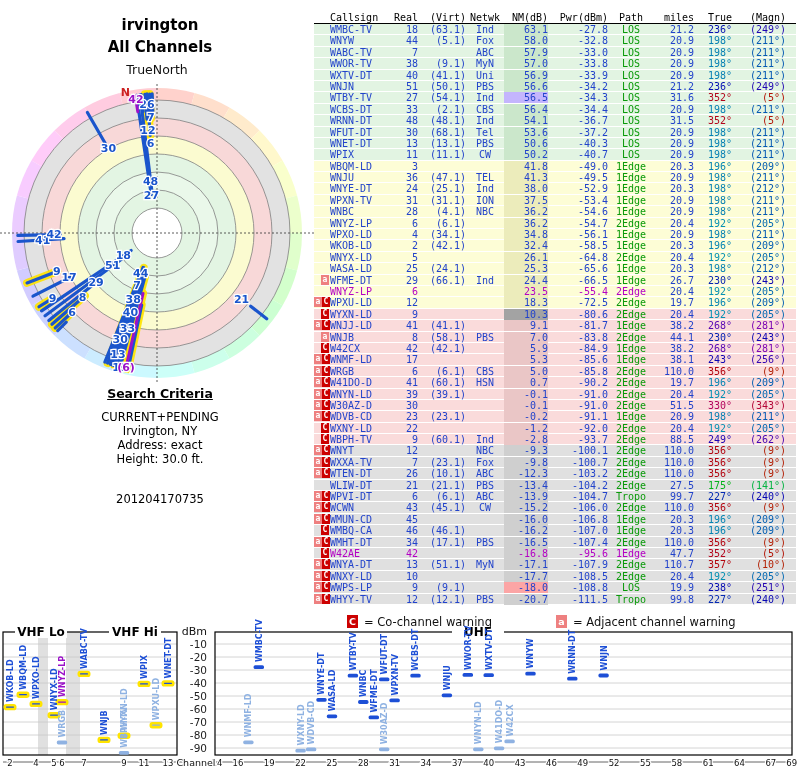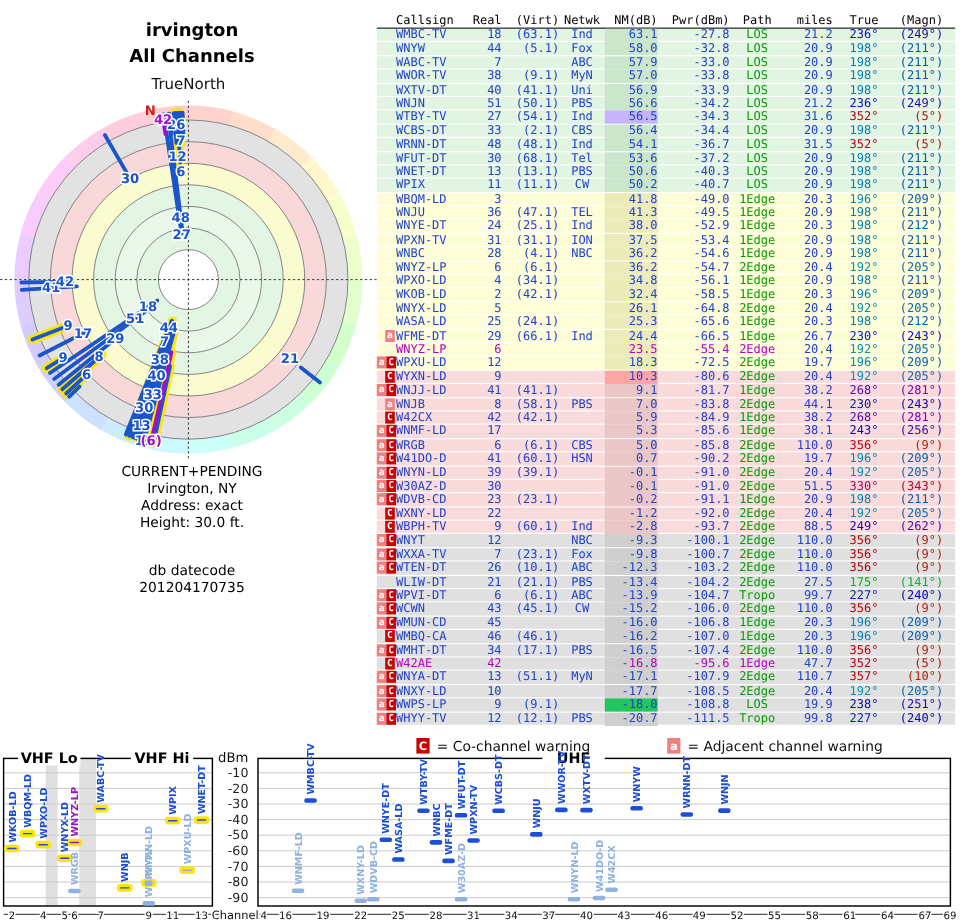--- a/index.html
+++ b/index.html
@@ -155,26 +155,26 @@
         <text x="127.4" y="274.1" font-size="11" font-weight="bold" fill="#1a55cc" text-anchor="middle" stroke="#fff" stroke-width="2.5" paint-order="stroke">33</text>
         <text x="120.2" y="285.4" font-size="11" font-weight="bold" fill="#1a55cc" text-anchor="middle" stroke="#fff" stroke-width="2.5" paint-order="stroke">30</text>
         <text x="118.0" y="300.0" font-size="11" font-weight="bold" fill="#1a55cc" text-anchor="middle" stroke="#fff" stroke-width="2.5" paint-order="stroke">13</text>
         <text x="120.0" y="312.7" font-size="11" font-weight="bold" fill="#1a55cc" text-anchor="middle" stroke="#fff" stroke-width="2.5" paint-order="stroke">11</text>
         <text x="126.0" y="312.7" font-size="11" font-weight="bold" fill="#9b12c8" text-anchor="middle" stroke="#fff" stroke-width="2.5" paint-order="stroke">(6)</text>
         <text x="241.6" y="244.6" font-size="11" font-weight="bold" fill="#1a55cc" text-anchor="middle" stroke="#fff" stroke-width="2.5" paint-order="stroke">21</text>
         <text x="157" y="16" font-size="12.5" fill="#111" text-anchor="middle">TrueNorth</text>
       </svg></div>
 
   <div class="abs" id="criteria">
+    <div class="h">Search Criteria</div>
     <div class="l">CURRENT+PENDING</div>
     <div class="l">Irvington, NY</div>
     <div class="l">Address: exact</div>
     <div class="l">Height: 30.0 ft.</div>
     <div class="gap"></div>
-    <div class="l">db datecode</div>
     <div class="l">201204170735</div>
   </div>
 
 
   <div class="abs" id="tbl">
       <div class="trow th2">
     <span></span>
         <span class="lft">Callsign</span>
         <span class="r">Real</span>
         <span class="r">(Virt)</span>
@@ -510,21 +510,21 @@
       <span class="r" style="color:#2243cb">19.7</span>
       <span class="r" style="color:hsl(196,95%,36%)">196°</span>
       <span class="r" style="color:hsl(209,95%,36%)">(209°)</span>
     </div>
       <div class="trow" style="background:#fadbdb">
       <span class="bcell"><i class="bC" style="background:#cc0000">C</i></span>
       <span class="lft" style="color:#2243cb">WYXN-LD</span>
       <span class="r" style="color:#2243cb">9</span>
       <span class="r" style="color:#2243cb"></span>
       <span class="c" style="color:#2243cb"></span>
-      <span class="r" style="color:#2243cb;background:#fca5a5">10.3</span>
+      <span class="r" style="color:#2243cb;background:#a3a3a3">10.3</span>
       <span class="r" style="color:#2243cb">-80.6</span>
       <span class="c" style="color:#0a9a0a">2Edge</span>
       <span class="r" style="color:#2243cb">20.4</span>
       <span class="r" style="color:hsl(192,95%,36%)">192°</span>
       <span class="r" style="color:hsl(205,95%,36%)">(205°)</span>
     </div>
       <div class="trow" style="background:#fadbdb">
       <span class="bcell"><i class="bA" style="background:#ee8080">a</i><i class="bC" style="background:#cc0000">C</i></span>
       <span class="lft" style="color:#2243cb">WNJJ-LD</span>
       <span class="r" style="color:#2243cb">41</span>
@@ -822,21 +822,21 @@
       <span class="r" style="color:#2243cb">20.4</span>
       <span class="r" style="color:hsl(192,95%,36%)">192°</span>
       <span class="r" style="color:hsl(205,95%,36%)">(205°)</span>
     </div>
       <div class="trow" style="background:#e0e0e0">
       <span class="bcell"><i class="bA" style="background:#ee8080">a</i><i class="bC" style="background:#cc0000">C</i></span>
       <span class="lft" style="color:#2243cb">WWPS-LP</span>
       <span class="r" style="color:#2243cb">9</span>
       <span class="r" style="color:#2243cb">(9.1)</span>
       <span class="c" style="color:#2243cb"></span>
-      <span class="r" style="color:#2243cb;background:#22c55e">-18.0</span>
+      <span class="r" style="color:#2243cb;background:#fca5a5">-18.0</span>
       <span class="r" style="color:#2243cb">-108.8</span>
       <span class="c" style="color:#0a9a0a">LOS</span>
       <span class="r" style="color:#2243cb">19.9</span>
       <span class="r" style="color:hsl(238,95%,36%)">238°</span>
       <span class="r" style="color:hsl(251,95%,36%)">(251°)</span>
     </div>
       <div class="trow" style="background:#e0e0e0">
       <span class="bcell"><i class="bA" style="background:#ee8080">a</i><i class="bC" style="background:#cc0000">C</i></span>
       <span class="lft" style="color:#2243cb">WHYY-TV</span>
       <span class="r" style="color:#2243cb">12</span>

